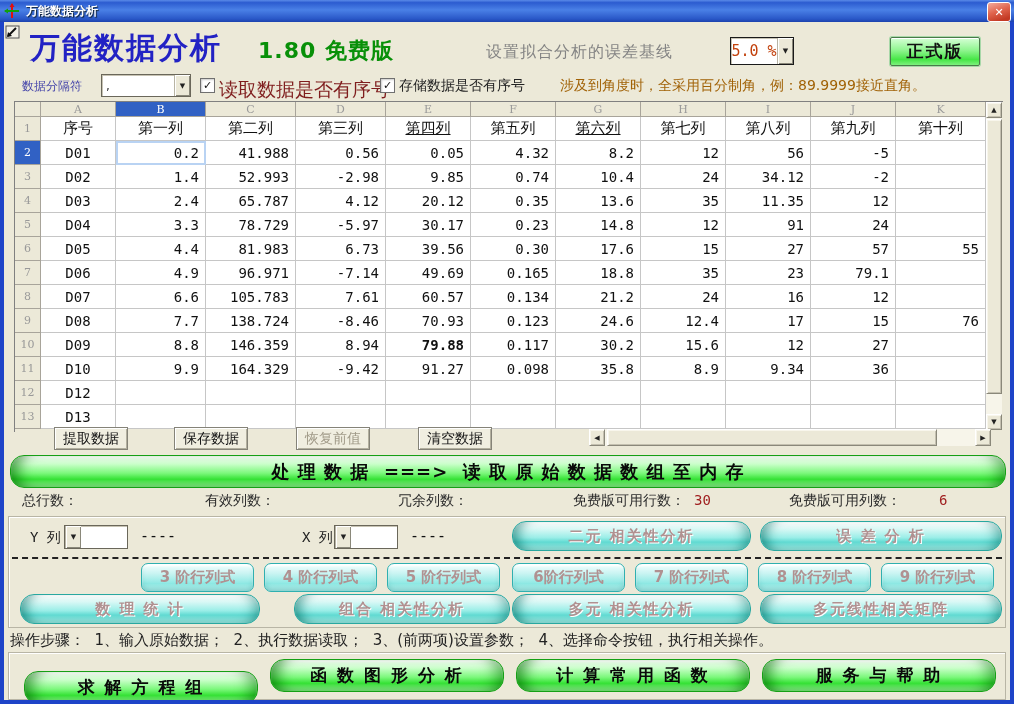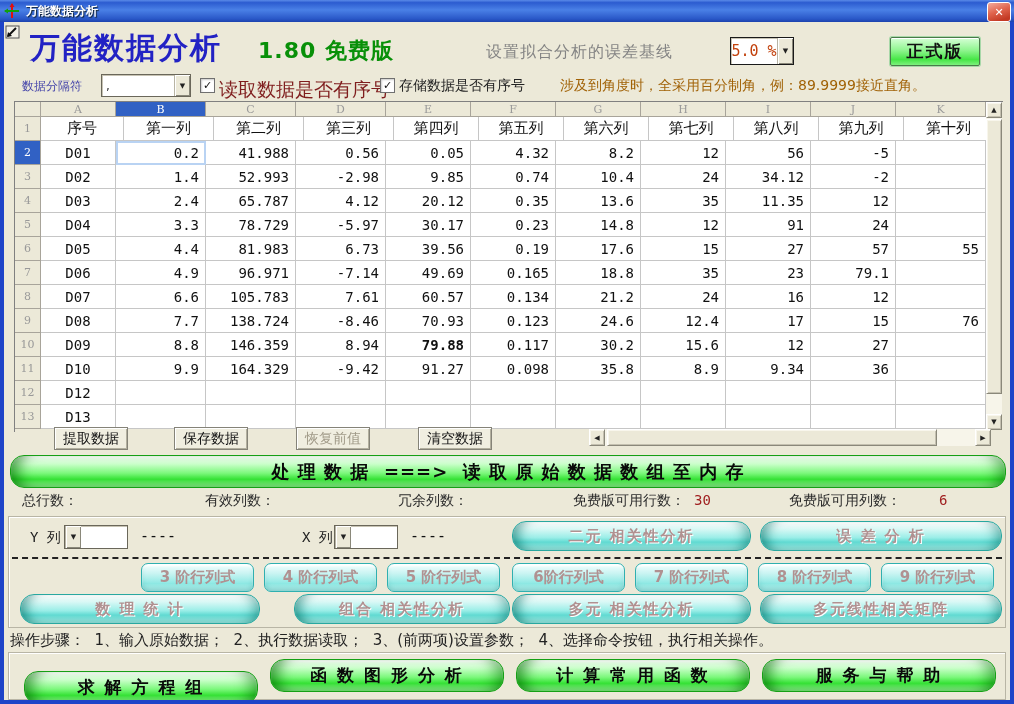--- a/index.html
+++ b/index.html
@@ -171,27 +171,27 @@
           <div class="g-cell fixed" style="width: 85px;">E</div>
           <div class="g-cell fixed" style="width: 85px;">F</div>
           <div class="g-cell fixed" style="width: 85px;">G</div>
           <div class="g-cell fixed" style="width: 85px;">H</div>
           <div class="g-cell fixed" style="width: 85px;">I</div>
           <div class="g-cell fixed" style="width: 85px;">J</div>
           <div class="g-cell fixed" style="width: 90px;">K</div>
         </div>
         <div class="g-row">
           <div class="g-cell fixed" style="width: 26px;">1</div>
-          <div class="g-cell colname" style="width: 83px;">序号</div>
+          <div class="g-cell colname" style="width: 75px;">序号</div>
           <div class="g-cell colname" style="width: 90px;">第一列</div>
           <div class="g-cell colname" style="width: 90px;">第二列</div>
           <div class="g-cell colname" style="width: 90px;">第三列</div>
-          <div class="g-cell colname" style="width: 85px;">第四列</div>
+          <div class="g-cell colname" style="width: 85px; text-decoration: underline;">第四列</div>
           <div class="g-cell colname" style="width: 85px;">第五列</div>
-          <div class="g-cell colname" style="width: 85px;">第六列</div>
+          <div class="g-cell colname" style="width: 85px; text-decoration: underline;">第六列</div>
           <div class="g-cell colname" style="width: 85px;">第七列</div>
           <div class="g-cell colname" style="width: 85px;">第八列</div>
           <div class="g-cell colname" style="width: 85px;">第九列</div>
           <div class="g-cell colname" style="width: 90px;">第十列</div>
         </div>
         <div class="g-row">
           <div class="g-cell fixed selhead" style="width: 26px;">2</div>
           <div class="g-cell id" style="width: 75px;">D01</div>
           <div class="g-cell val selcell" style="width: 90px;">0.2</div>
           <div class="g-cell val" style="width: 90px;">41.988</div>
@@ -246,21 +246,21 @@
           <div class="g-cell val" style="width: 85px;">24</div>
           <div class="g-cell val" style="width: 90px;"></div>
         </div>
         <div class="g-row">
           <div class="g-cell fixed" style="width: 26px;">6</div>
           <div class="g-cell id" style="width: 75px;">D05</div>
           <div class="g-cell val" style="width: 90px;">4.4</div>
           <div class="g-cell val" style="width: 90px;">81.983</div>
           <div class="g-cell val" style="width: 90px;">6.73</div>
           <div class="g-cell val" style="width: 85px;">39.56</div>
-          <div class="g-cell val" style="width: 85px;">0.19</div>
+          <div class="g-cell val" style="width: 85px;">0.30</div>
           <div class="g-cell val" style="width: 85px;">17.6</div>
           <div class="g-cell val" style="width: 85px;">15</div>
           <div class="g-cell val" style="width: 85px;">27</div>
           <div class="g-cell val" style="width: 85px;">57</div>
           <div class="g-cell val" style="width: 90px;">55</div>
         </div>
         <div class="g-row">
           <div class="g-cell fixed" style="width: 26px;">7</div>
           <div class="g-cell id" style="width: 75px;">D06</div>
           <div class="g-cell val" style="width: 90px;">4.9</div>

